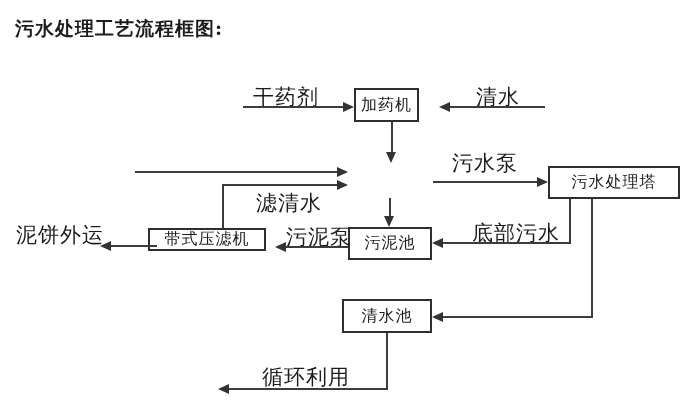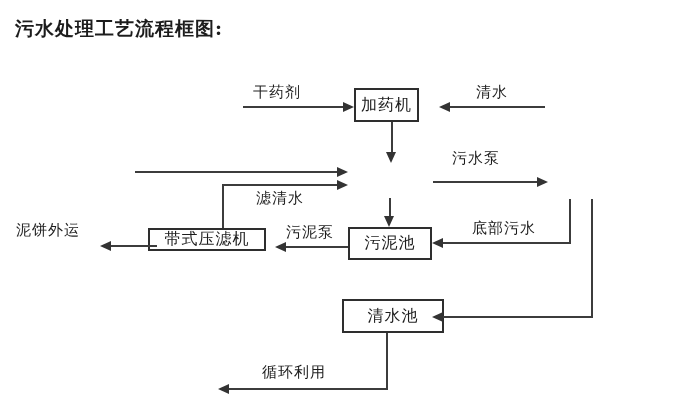--- a/index.html
+++ b/index.html
@@ -12,39 +12,40 @@
     position:absolute; left:15px; top:16px; margin:0;
     font-size:19px; font-weight:bold; letter-spacing:1px;
     font-family:"DejaVu Serif","Liberation Serif",serif;
     text-align:center;
   }
   .node {
     position:absolute; box-sizing:border-box; background:#ffffff;
     border:2px solid #2e2e2e; display:flex; align-items:center; justify-content:center;
     font-size:16px; letter-spacing:1px; white-space:nowrap;
   }
-  .elabel { position:absolute; font-size:15px; letter-spacing:1px; white-space:nowrap; }
+  .elabel { position:absolute; font-size:21px; letter-spacing:1px; white-space:nowrap; }
   .hl { position:absolute; height:2px; background:#3c3c3c; }
   .vl { position:absolute; width:2px; background:#3c3c3c; }
   .ar { position:absolute; width:0; height:0; }
   .ar.r { border-top:5px solid transparent; border-bottom:5px solid transparent; border-left:11px solid #333333; }
   .ar.l { border-top:5px solid transparent; border-bottom:5px solid transparent; border-right:11px solid #333333; }
   .ar.d { border-left:5px solid transparent; border-right:5px solid transparent; border-top:11px solid #333333; }
 </style>
 </head>
 <body>
 
 <div class="canvas">
 
   <h1 class="title">污水处理工艺流程框图:</h1>
 
   <div class="node" style="left:354px;top:88px;width:65px;height:34px">加药机</div>
+  <div class="node" style="left:548px;top:166px;width:132px;height:33px">污水处理塔</div>
   <div class="node" style="left:348px;top:227px;width:84px;height:33px">污泥池</div>
   <div class="node" style="left:148px;top:228px;width:118px;height:23px">带式压滤机</div>
-  <div class="node" style="left:342px;top:299px;width:102px;height:34px">清水池</div>
+  <div class="node" style="left:342px;top:299px;width:90px;height:34px">清水池</div>
 
   <div class="elabel" style="left:253px;top:83px">干药剂</div>
   <div class="elabel" style="left:476px;top:83px">清水</div>
   <div class="elabel" style="left:256px;top:189px">滤清水</div>
   <div class="elabel" style="left:452px;top:149px">污水泵</div>
   <div class="elabel" style="left:286px;top:223px">污泥泵</div>
   <div class="elabel" style="left:16px;top:221px">泥饼外运</div>
   <div class="elabel" style="left:472px;top:219px">底部污水</div>
   <div class="elabel" style="left:262px;top:363px">循环利用</div>
 

